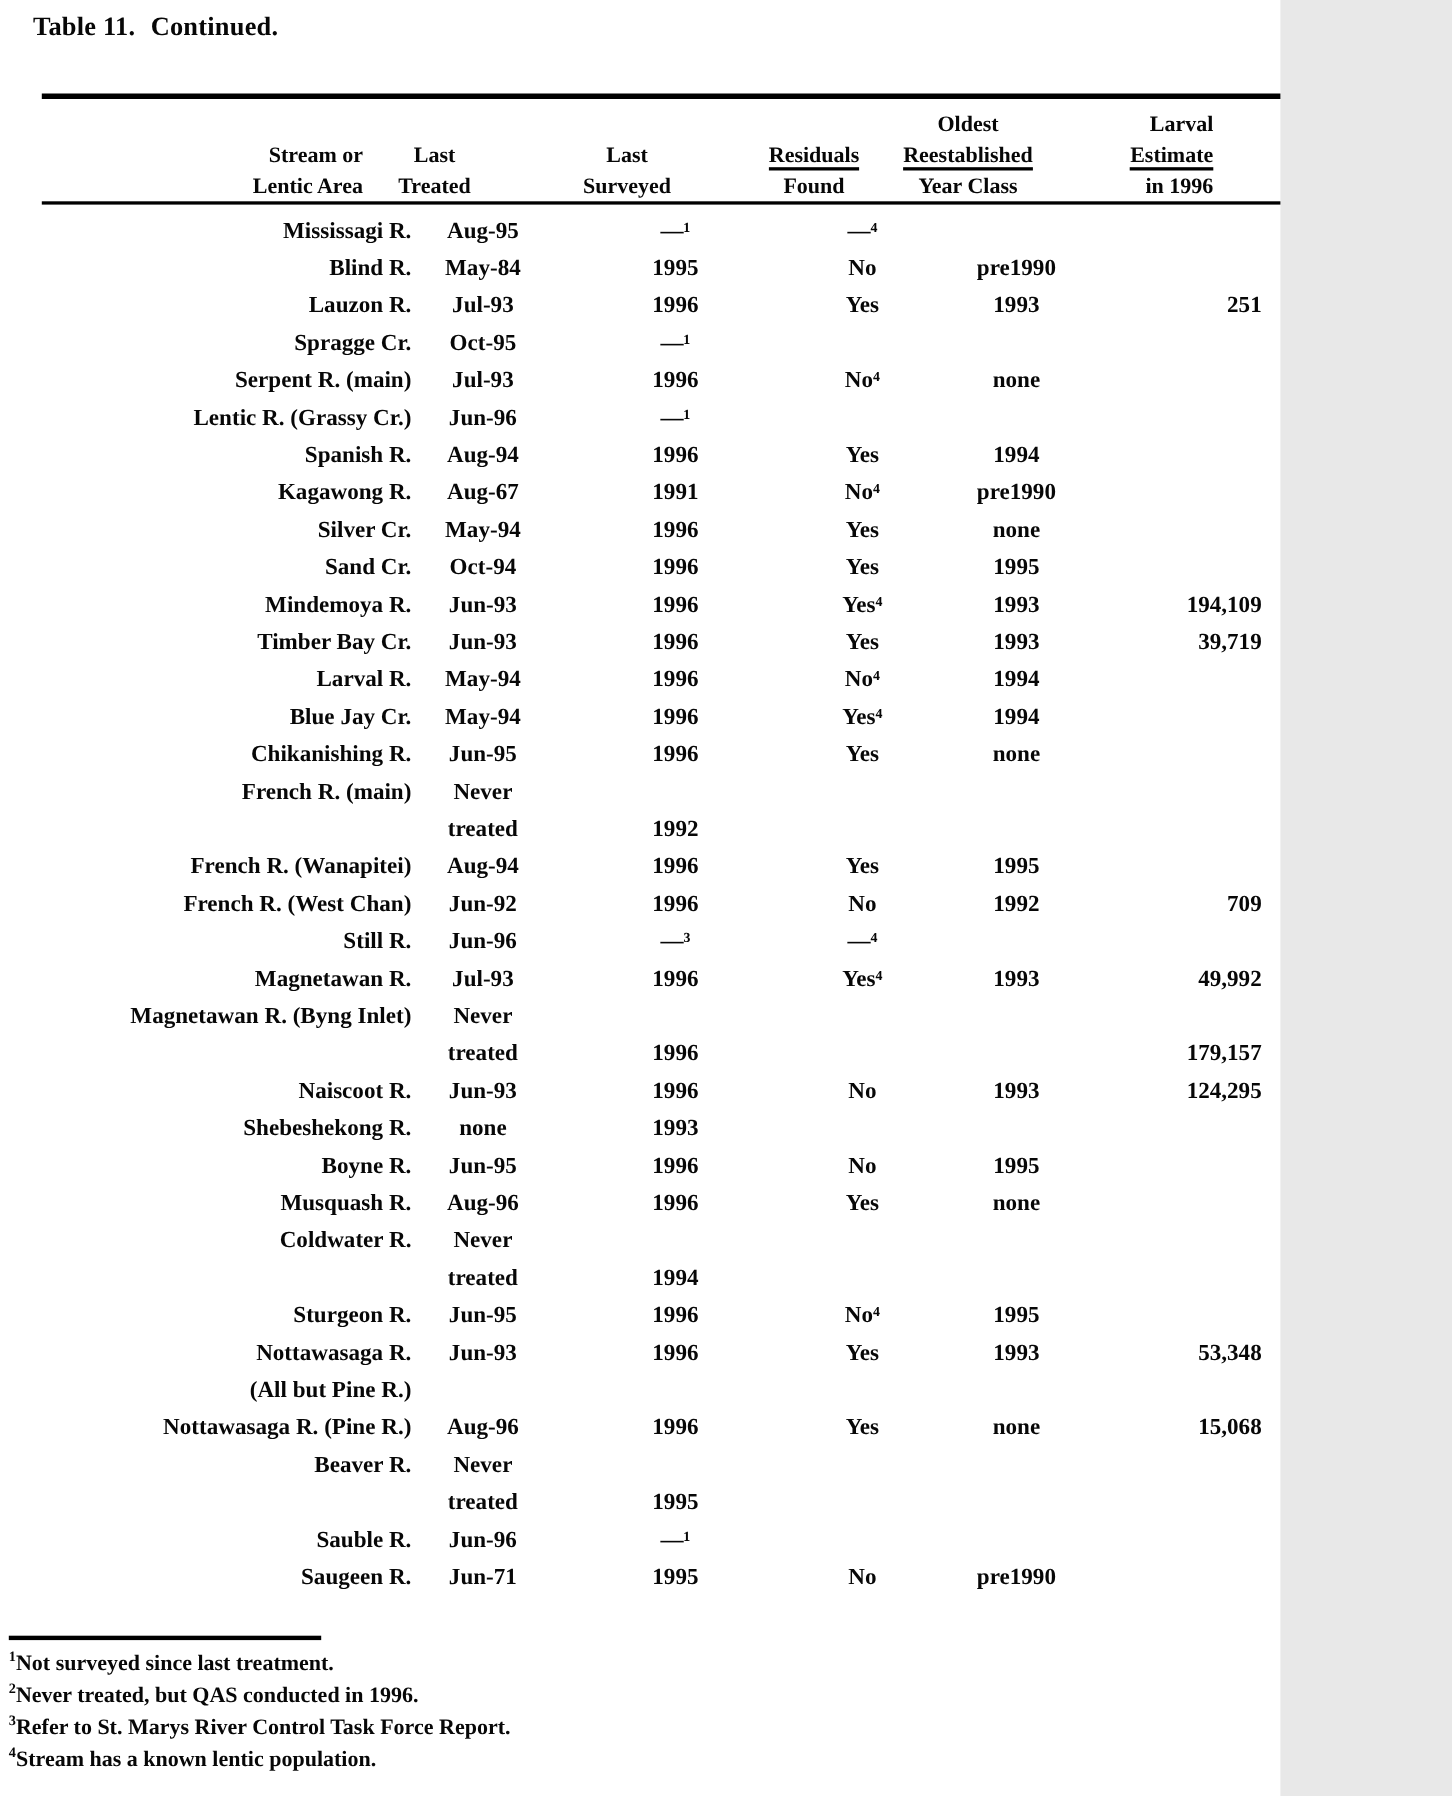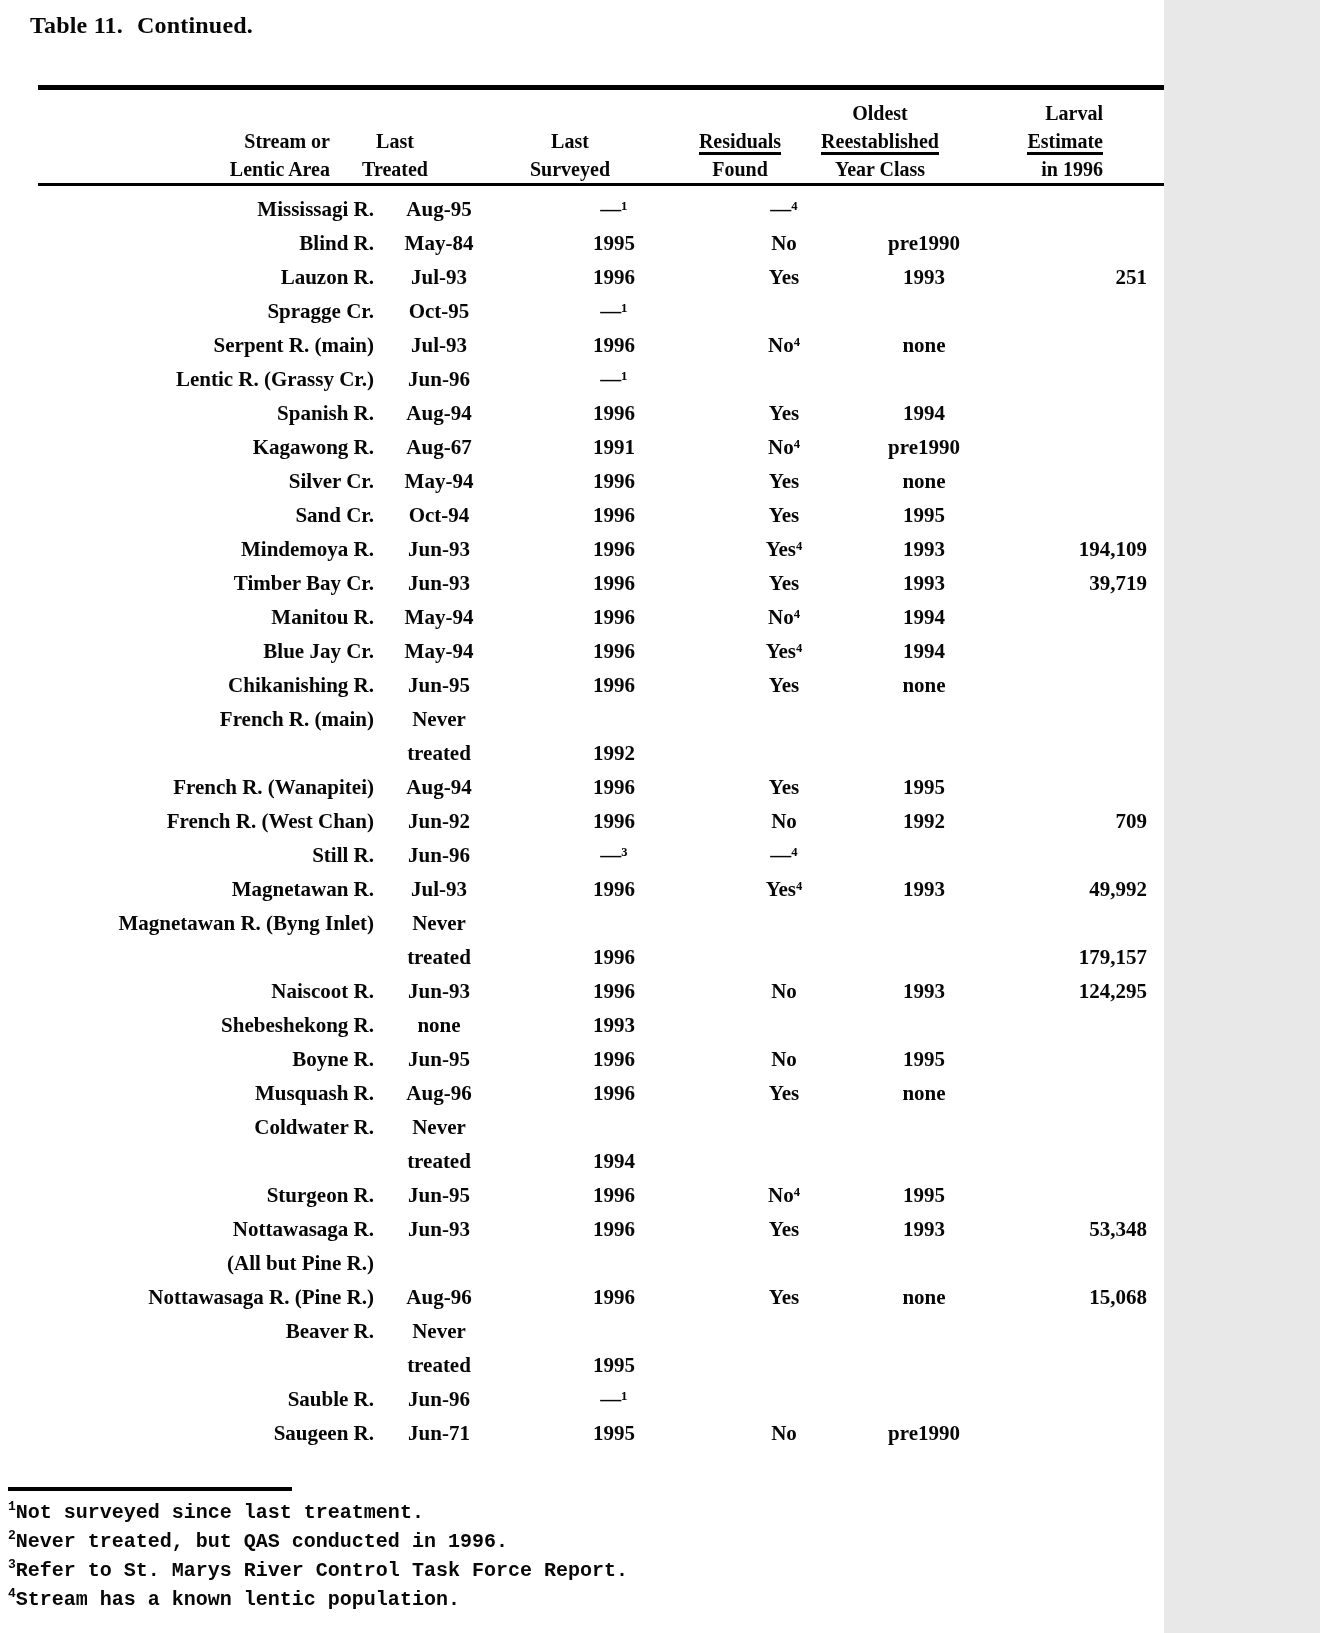--- a/index.html
+++ b/index.html
@@ -46,21 +46,20 @@
   .trow{height:34px;margin-left:44px;}
   .cell{
     font-size:21px;line-height:32px;
     white-space:nowrap;overflow:visible;
   }
   .cell.c0{padding-left:7px;box-sizing:border-box;}
 
   .footnotes{
     position:absolute;left:8px;top:1487px;width:860px;
     font-size:20px;
-    font-family:Liberation Mono, monospace;
   }
   .fn-rule{width:284px;border-top:4px solid #000;margin-bottom:7px;}
   .fn-line{line-height:29px;white-space:nowrap;}
   .fn-line sup{font-size:13px;line-height:0;}
 </style>
 </head>
 <body>
 
 <div class="sheet">
 
@@ -205,21 +204,21 @@
         <div class="trow grid7">
           <div class="cell c0 a-left">Timber Bay Cr.</div>
           <div class="cell c1 a-center">Jun-93</div>
           <div class="cell c2 a-center">1996</div>
           <div class="cell c3 a-center">Yes</div>
           <div class="cell c4 a-center">1993</div>
           <div class="cell c5 a-right">39,719</div>
           <div class="cell c6 a-right">36</div>
         </div>
         <div class="trow grid7">
-          <div class="cell c0 a-left">Manitou R.</div>
+          <div class="cell c0 a-left">Larval R.</div>
           <div class="cell c1 a-center">May-94</div>
           <div class="cell c2 a-center">1996</div>
           <div class="cell c3 a-center">No⁴</div>
           <div class="cell c4 a-center">1994</div>
           <div class="cell c5 a-right"></div>
           <div class="cell c6 a-right"></div>
         </div>
         <div class="trow grid7">
           <div class="cell c0 a-left">Blue Jay Cr.</div>
           <div class="cell c1 a-center">May-94</div>

